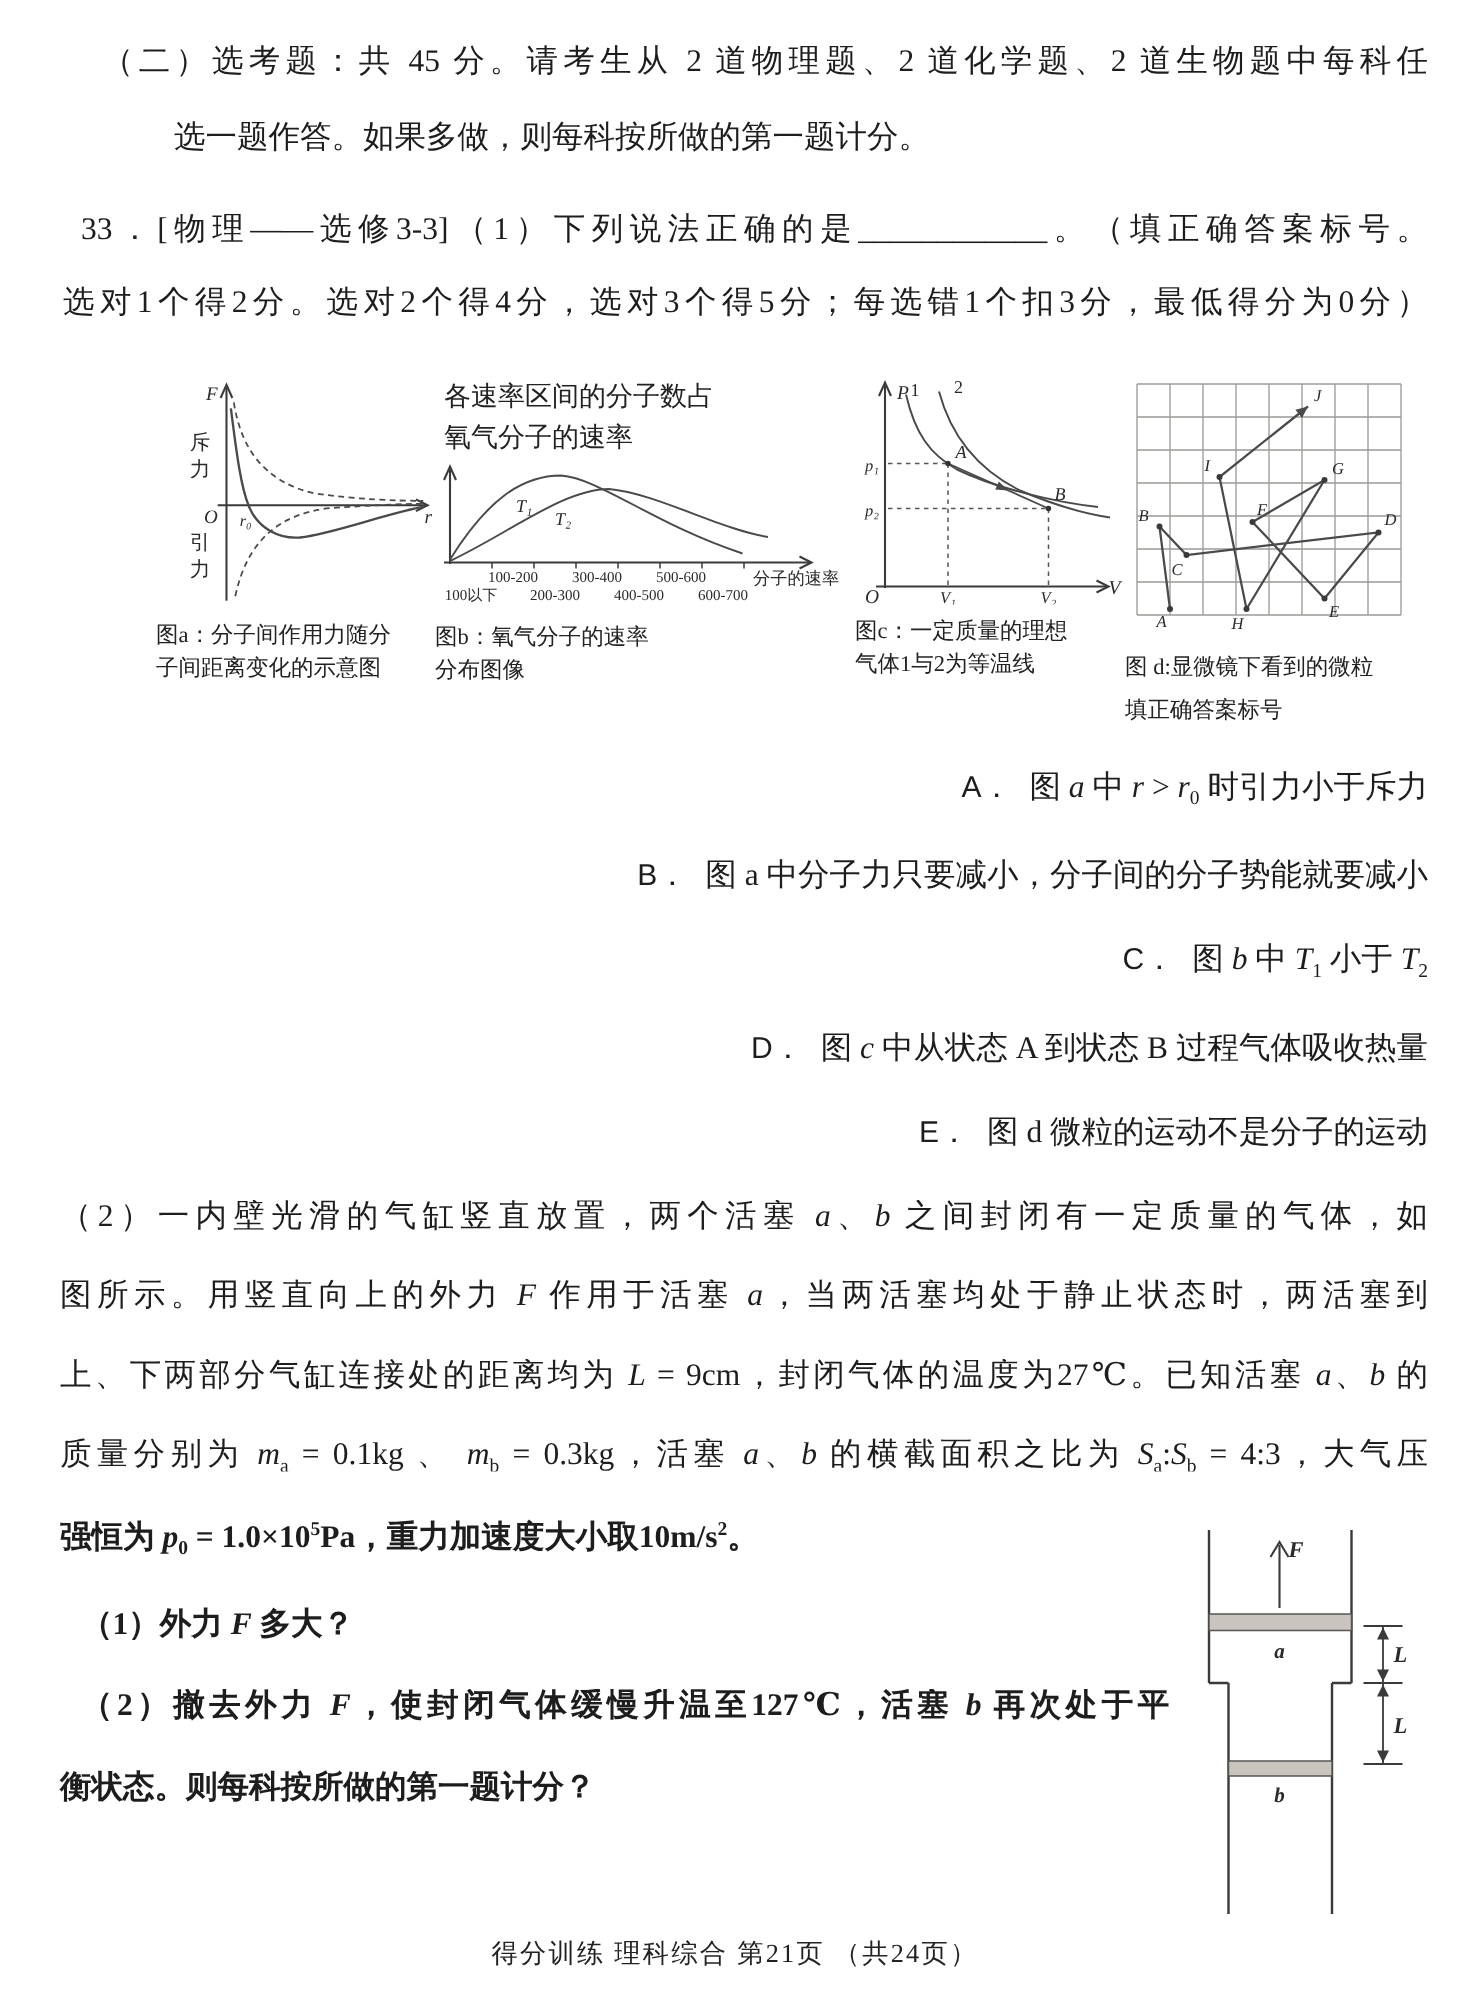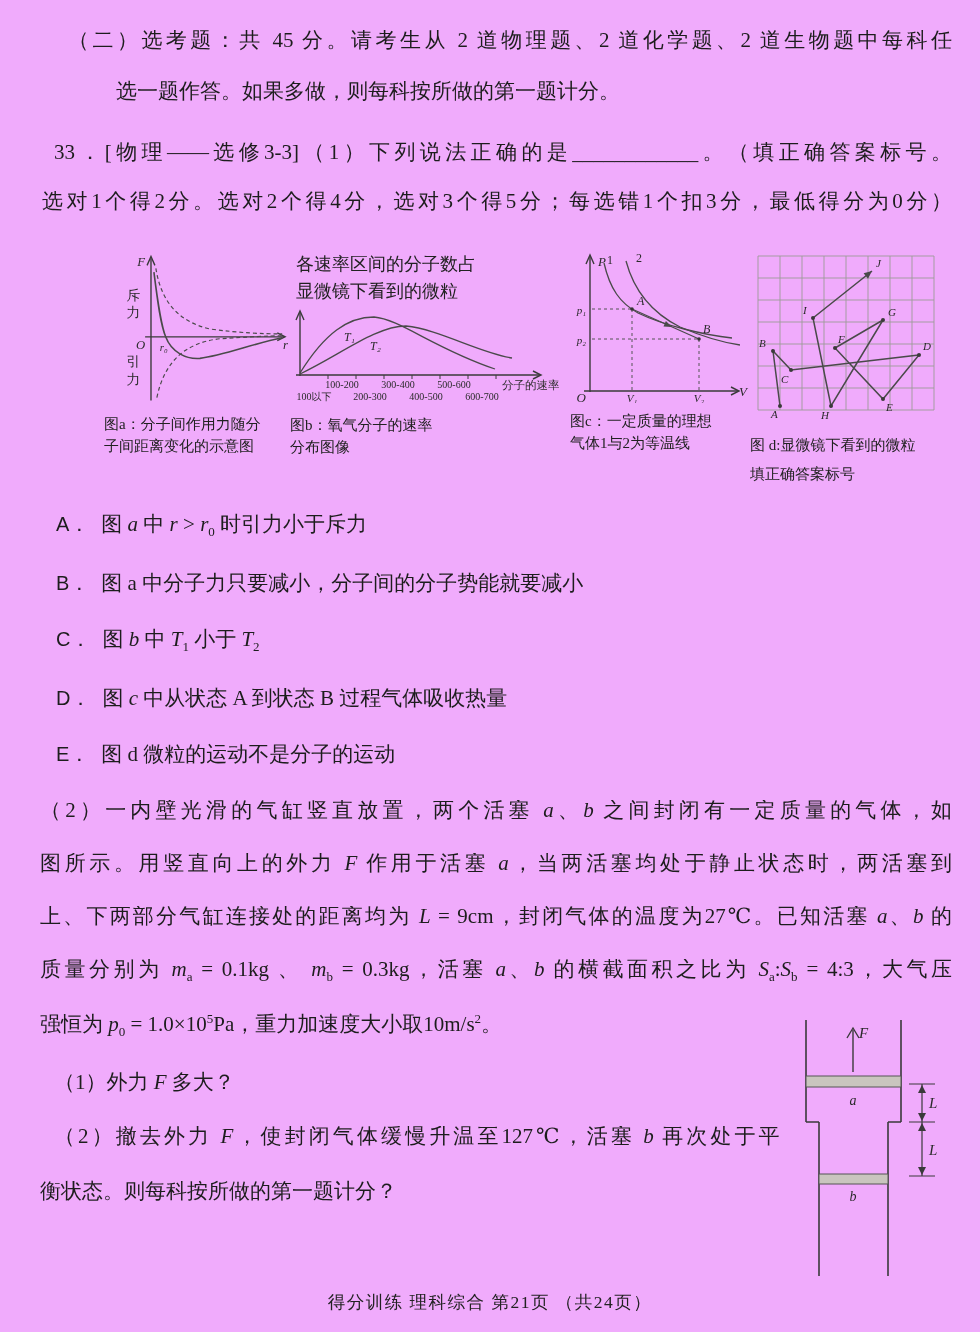--- a/index.html
+++ b/index.html
@@ -1,43 +1,43 @@
 <!DOCTYPE html>
 <html><head>
 <meta charset="utf-8">
 <style>
   html,body{margin:0;padding:0;background:#e8e8e6;}
   .page{
     width:980px;height:1332px;margin:0 auto;position:relative;
-    background:#f0abfc;color:#1d1d1d;overflow:hidden;
+    background:#ffffff;color:#1d1d1d;overflow:hidden;
     font-family:"Liberation Serif","DejaVu Serif",serif;
   }
   .content{padding:16px 28px 0 40px;}
   .t-line{font-size:21px;line-height:1;white-space:nowrap;}
   .stretch{text-align:justify;text-align-last:justify;white-space:normal;height:22px;overflow:hidden;}
   .intro-l1{margin-left:28px;margin-top:14px;}
   .intro-l2{margin-left:76px;margin-top:29px;}
   .q-l1{margin-left:14px;margin-top:40px;}
   .q-l2{margin-left:2px;margin-top:27px;}
   
   .figrow{display:flex;justify-content:space-between;margin:38px 6px 0 64px;align-items:flex-start;}
   .figbox{display:flex;flex-direction:column;}
   .fig svg{display:block;}
   .fig text{font-family:"Liberation Serif","DejaVu Serif",serif;fill:#2a2a2a;}
   .figcap{font-size:15px;line-height:1.45;margin-top:8px;color:#222;}
   .figcap.capd{line-height:1.9;}
   .fig-b-title{font-size:18px;line-height:1.5;margin:0 0 2px 6px;color:#222;}
   
   .options{margin-top:26px;margin-left:16px;}
-  .option{font-size:21px;line-height:1;margin-bottom:35px;white-space:nowrap;}
+  .option{font-size:21px;line-height:1;margin-bottom:35px;white-space:nowrap;text-align:right;}
   .olabel{display:inline-block;margin-right:12px;font-family:"Liberation Sans",sans-serif;font-size:20px;}
   
   .part2{margin-top:6px;}
   .p2-line{font-size:21px;line-height:1;margin-bottom:31px;white-space:nowrap;}
-  .p2flex{display:flex;}
+  .p2flex{display:flex;font-weight:bold;}
   .p2left{width:772px;}
   .p2left .p2-line{margin-bottom:33px;}
   .p2left .sub1{margin-top:8px;margin-left:14px;}
   .p2left .sub2{margin-top:6px;margin-left:14px;}
   .p2right{width:180px;padding-top:2px;}
   sub{font-size:0.62em;}
   sup{font-size:0.62em;}
   .footer{position:absolute;bottom:18px;left:0;width:100%;text-align:center;
     font-size:17.5px;letter-spacing:1.5px;color:#222;}
 </style>
@@ -83,21 +83,21 @@
         </svg>
         <div class="figcap">
           <div>图a：分子间作用力随分</div>
           <div>子间距离变化的示意图</div>
         </div>
       </div>
 
       <div class="figbox fig">
         <div class="fig-b-title">
           <div>各速率区间的分子数占</div>
-          <div>显微镜下看到的微粒</div>
+          <div>氧气分子的速率</div>
         </div>
         <svg width="270" height="100" viewBox="0 0 270 100">
           <g stroke="#3a3a3a" stroke-width="1.4" fill="none">
             <path d="M10,69 V6"></path>
             <path d="M6,13 L10,4 L14,13"></path>
             <path d="M6,68 H250"></path>
             <path d="M243,64 L251,68 L243,72"></path>
             <path d="M38,68 v4 M66,68 v4 M94,68 v4 M122,68 v4 M150,68 v4 M178,68 v4 M206,68 v4" stroke-width="1"></path>
           </g>
           <g stroke="#4a4a4a" stroke-width="1.3" fill="none">

